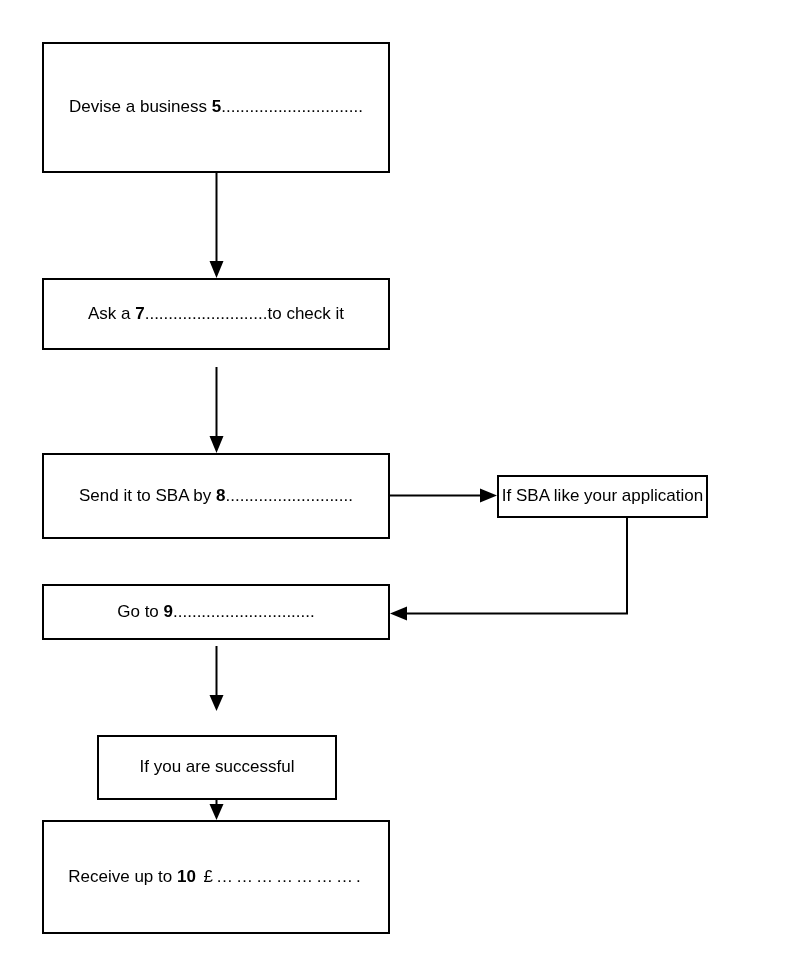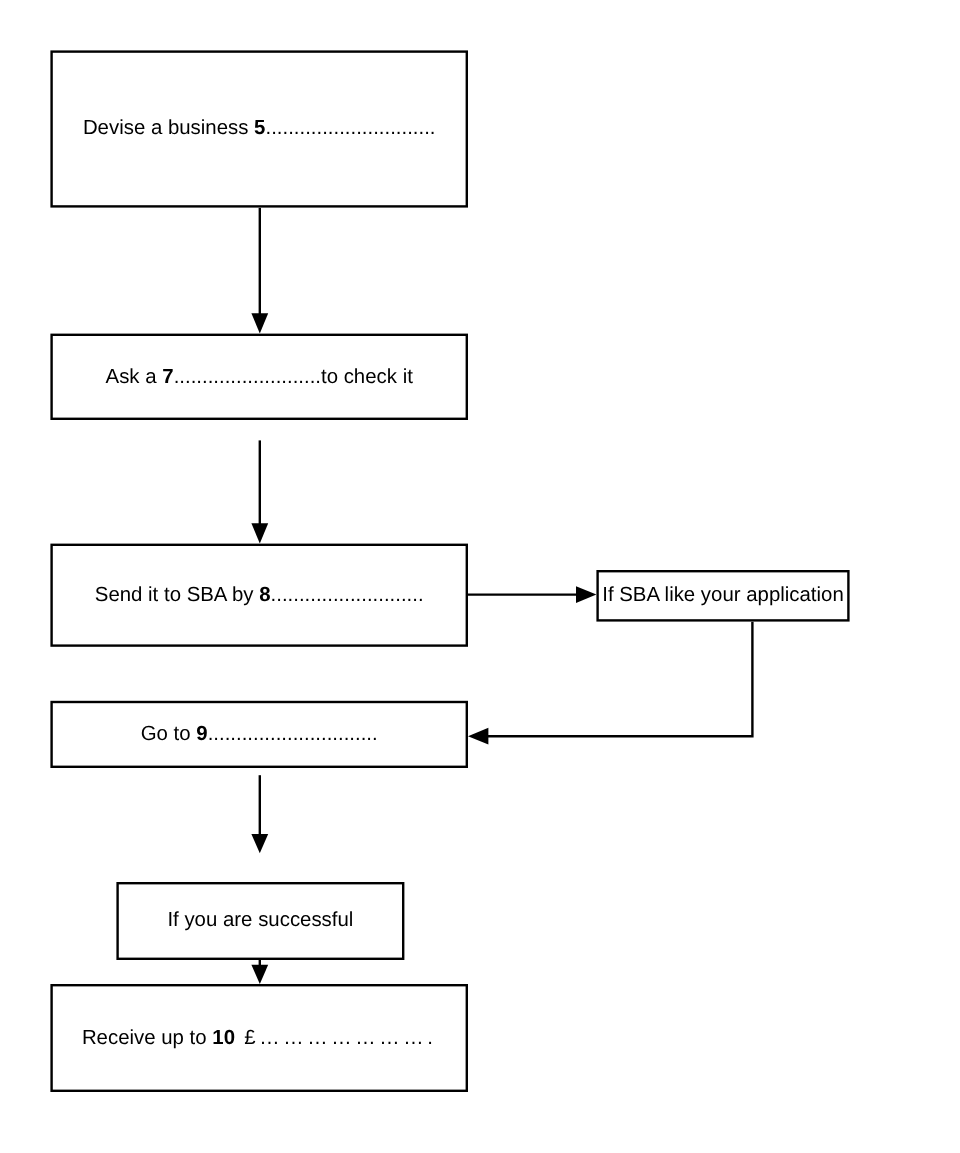--- a/index.html
+++ b/index.html
@@ -25,21 +25,21 @@
     font-size: 17px;
     line-height: 1.2;
   }
   .fbox .num { font-weight: bold; }
   .box1 { left: 42px;  top: 42px;  width: 348px; height: 131px; gap: 16px; }
   .box2 { left: 42px;  top: 278px; width: 348px; height: 72px; }
   .box3 { left: 42px;  top: 453px; width: 348px; height: 86px; }
   .boxSba { left: 497px; top: 475px; width: 211px; height: 43px; }
   .box4 { left: 42px;  top: 584px; width: 348px; height: 56px; }
   .box5 { left: 97px;  top: 711px; width: 240px; height: 65px; margin-top: 24px; }
-  .box6 { left: 42px;  top: 820px; width: 348px; height: 90px; }
+  .box6 { left: 42px;  top: 820px; width: 348px; height: 114px; }
   .wide-dots { letter-spacing: 3px; }
   .connector-layer {
     position: absolute;
     left: 0; top: 0;
     width: 800px; height: 961px;
     pointer-events: none;
   }
   .connector-layer line, .connector-layer path { stroke: #000000; stroke-width: 2; fill: none; }
   .connector-layer polygon { fill: #000000; stroke: none; }
 </style>

